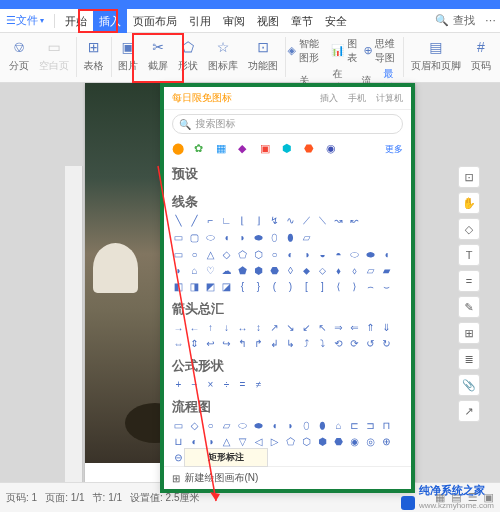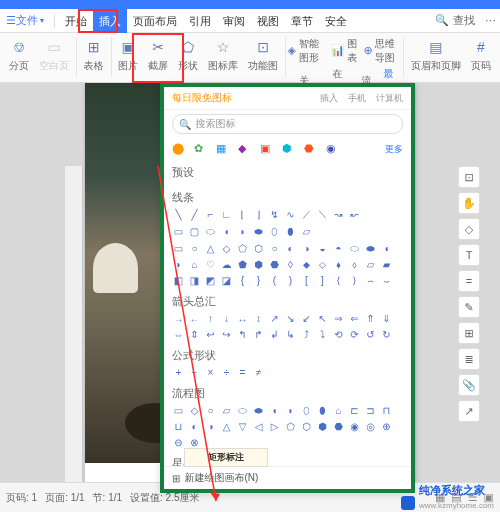--- a/index.html
+++ b/index.html
@@ -42,21 +42,21 @@
 .panel-header { display: flex; justify-content: space-between; align-items: center; padding: 4px 8px; font-size: 10px; color: #333; border-bottom: 1px solid #eee; }
 .panel-header .promo { color: #ff9800; font-size: 10px; }
 .panel-tabs { display: flex; gap: 10px; font-size: 9px; color: #999; }
 .panel-search { display: flex; align-items: center; border: 1px solid #ddd; border-radius: 10px; margin: 4px 8px; padding: 2px 6px; font-size: 10px; color: #999; }
 .panel-search .mag { margin-right: 4px; font-size: 10px; }
 .panel-iconrow { display: flex; padding: 4px 8px; gap: 8px; flex-wrap: wrap; align-items: center; }
 .panel-iconrow .pico { width: 14px; height: 14px; font-size: 11px; }
 .panel-iconrow .more { color: #3a7cff; font-size: 9px; margin-left: auto; }
 
 .shape-section { padding: 2px 8px; }
-.shape-section .sec-title { font-size: 11px; color: #666; margin: 3px 0; }
+.shape-section .sec-title { font-size: 13px; color: #666; margin: 3px 0; font-weight: bold; }
 .shape-grid { display: flex; flex-wrap: wrap; gap: 3px; }
 .shape-cell { width: 13px; height: 13px; display: flex; align-items: center; justify-content: center; color: #4a6fc4; font-size: 10px; cursor: pointer; }
 
 .panel-footer { position: absolute; bottom: 0; left: 0; right: 0; padding: 4px 8px; font-size: 10px; color: #555; border-top: 1px solid #eee; background: #fff; display: flex; align-items: center; gap: 4px; }
 .tooltip { position: absolute; bottom: 22px; left: 20px; background: #fffbe8; border: 1px solid #ddd; padding: 2px 23px; font-size: 9px; color: #333; z-index: 40; font-weight: bold; }
 
 
 .right-toolbar { position: absolute; right: 18px; top: 83px; width: 24px; display: flex; flex-direction: column; gap: 4px; }
 .right-toolbar .rtb { width: 22px; height: 22px; background: #fff; border: 1px solid #ddd; border-radius: 3px; display: flex; align-items: center; justify-content: center; color: #666; font-size: 11px; }
 

